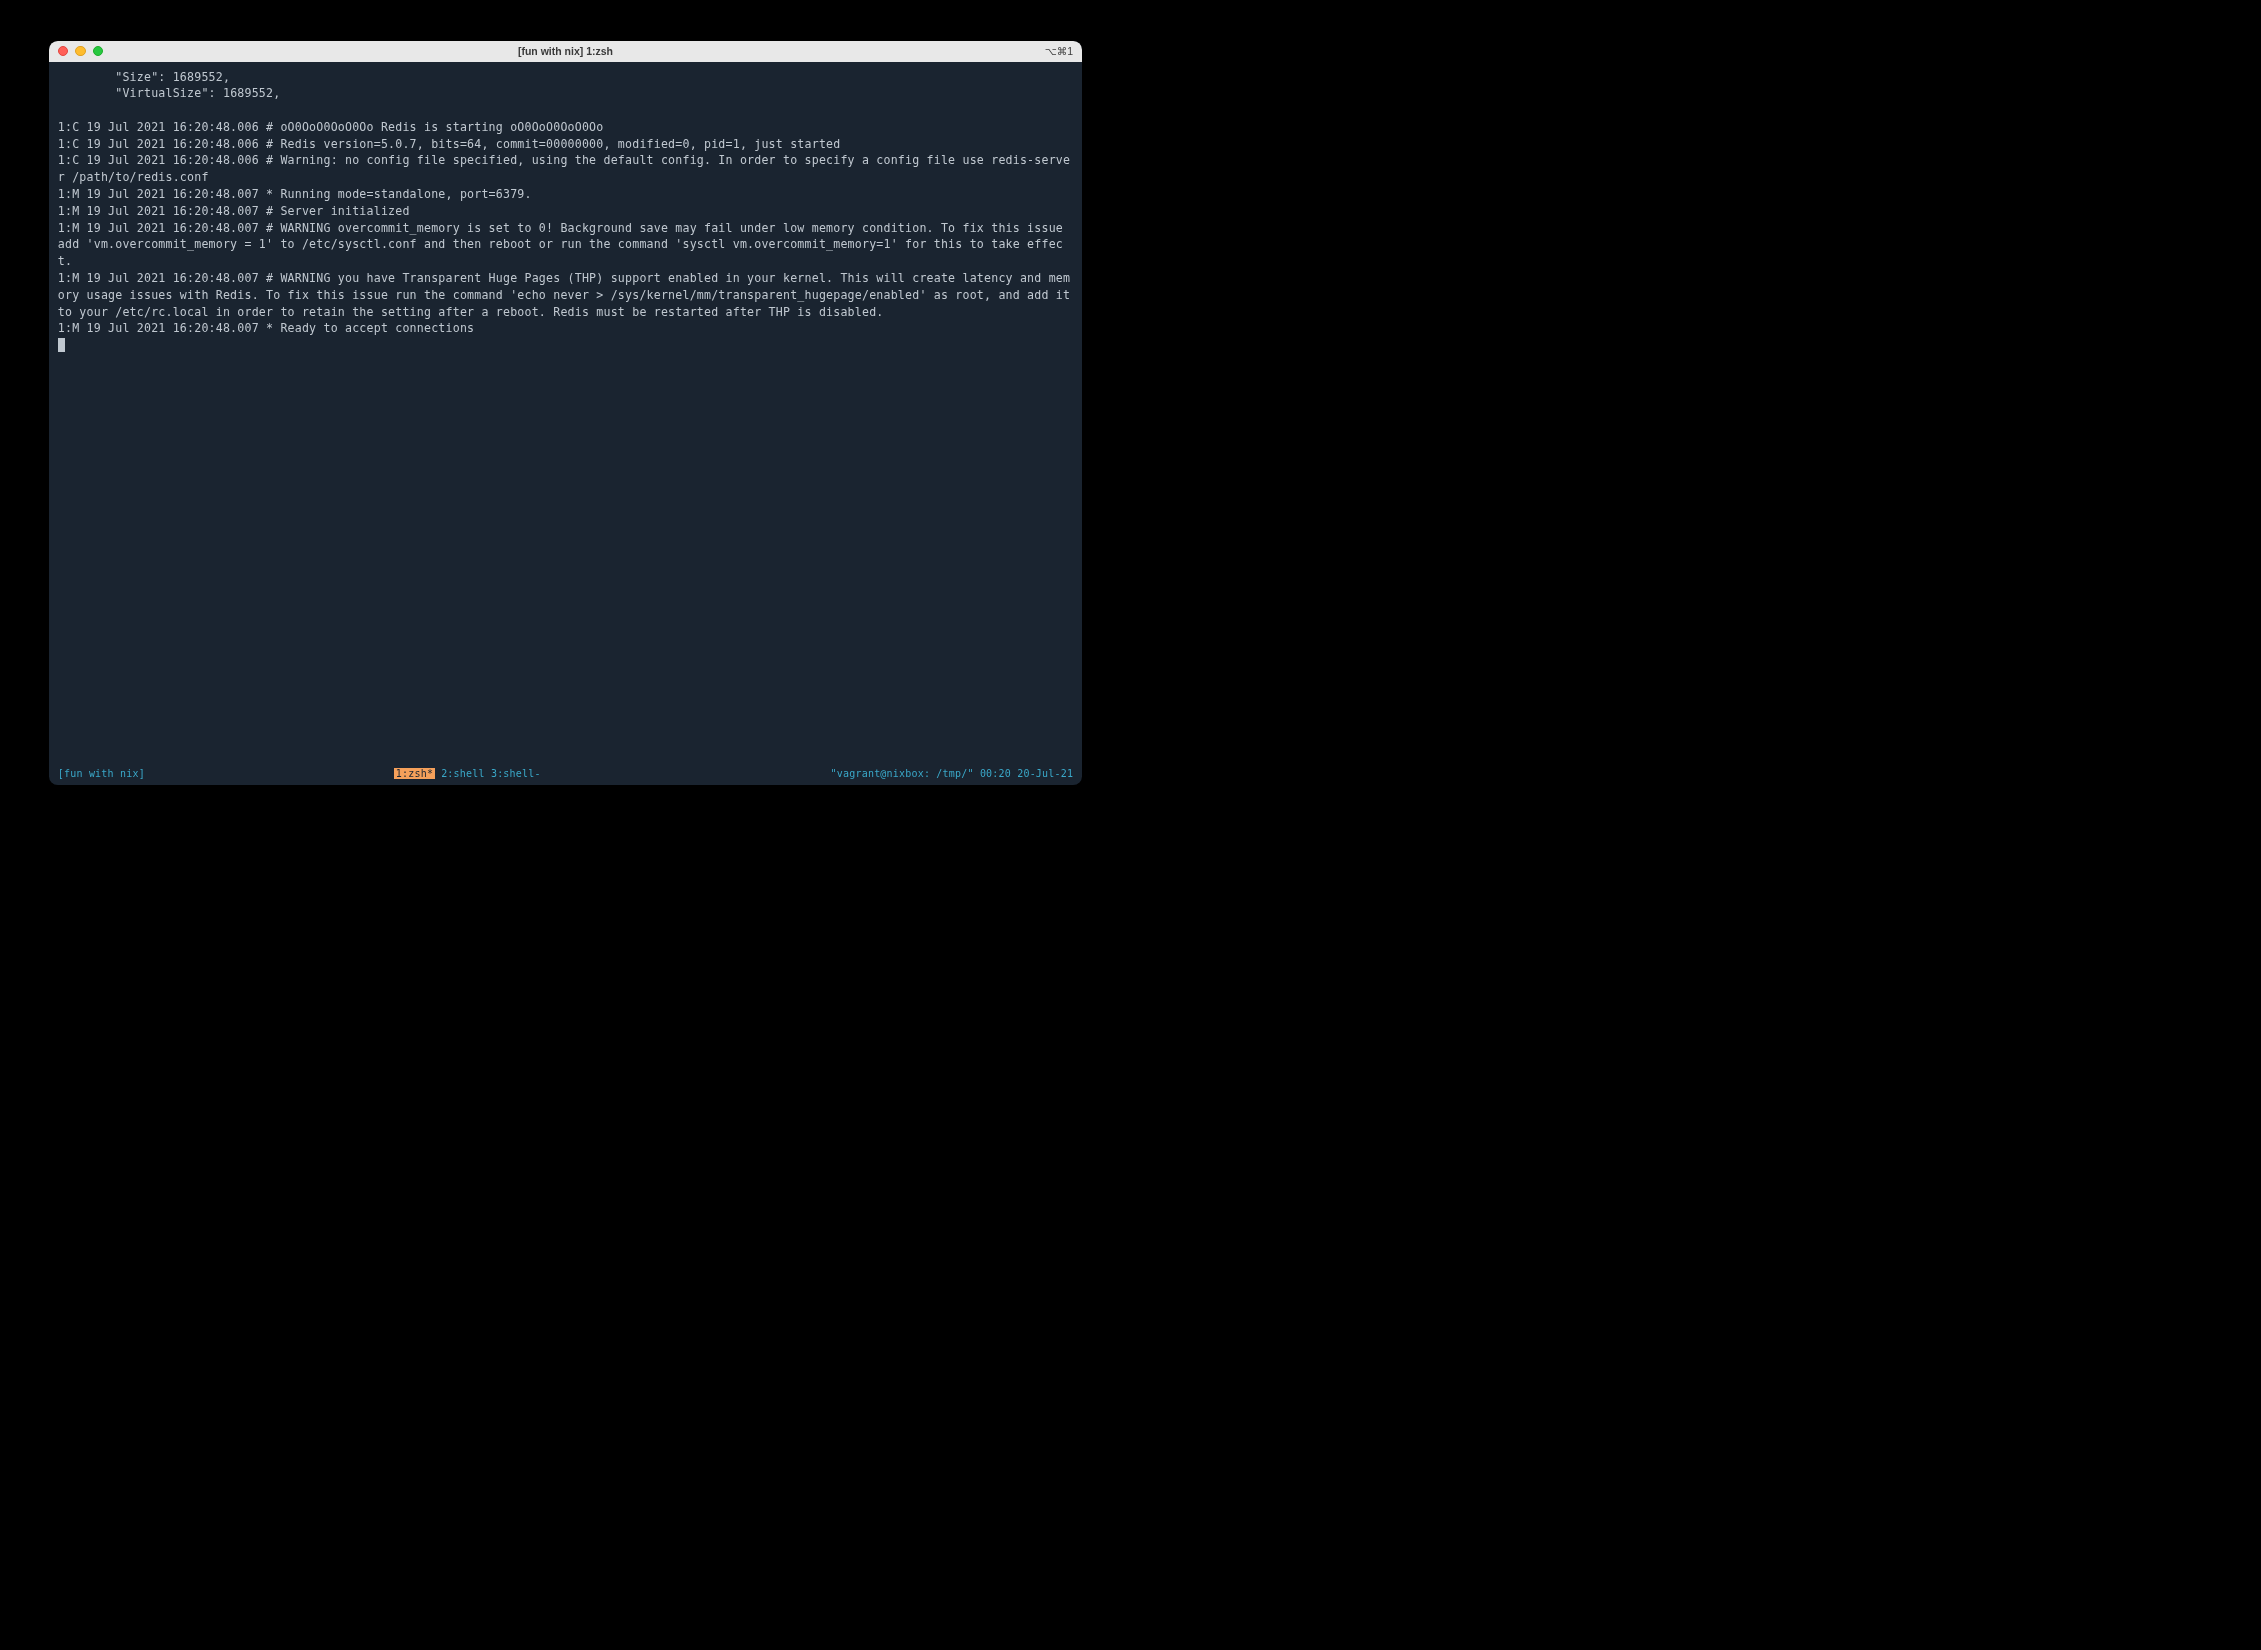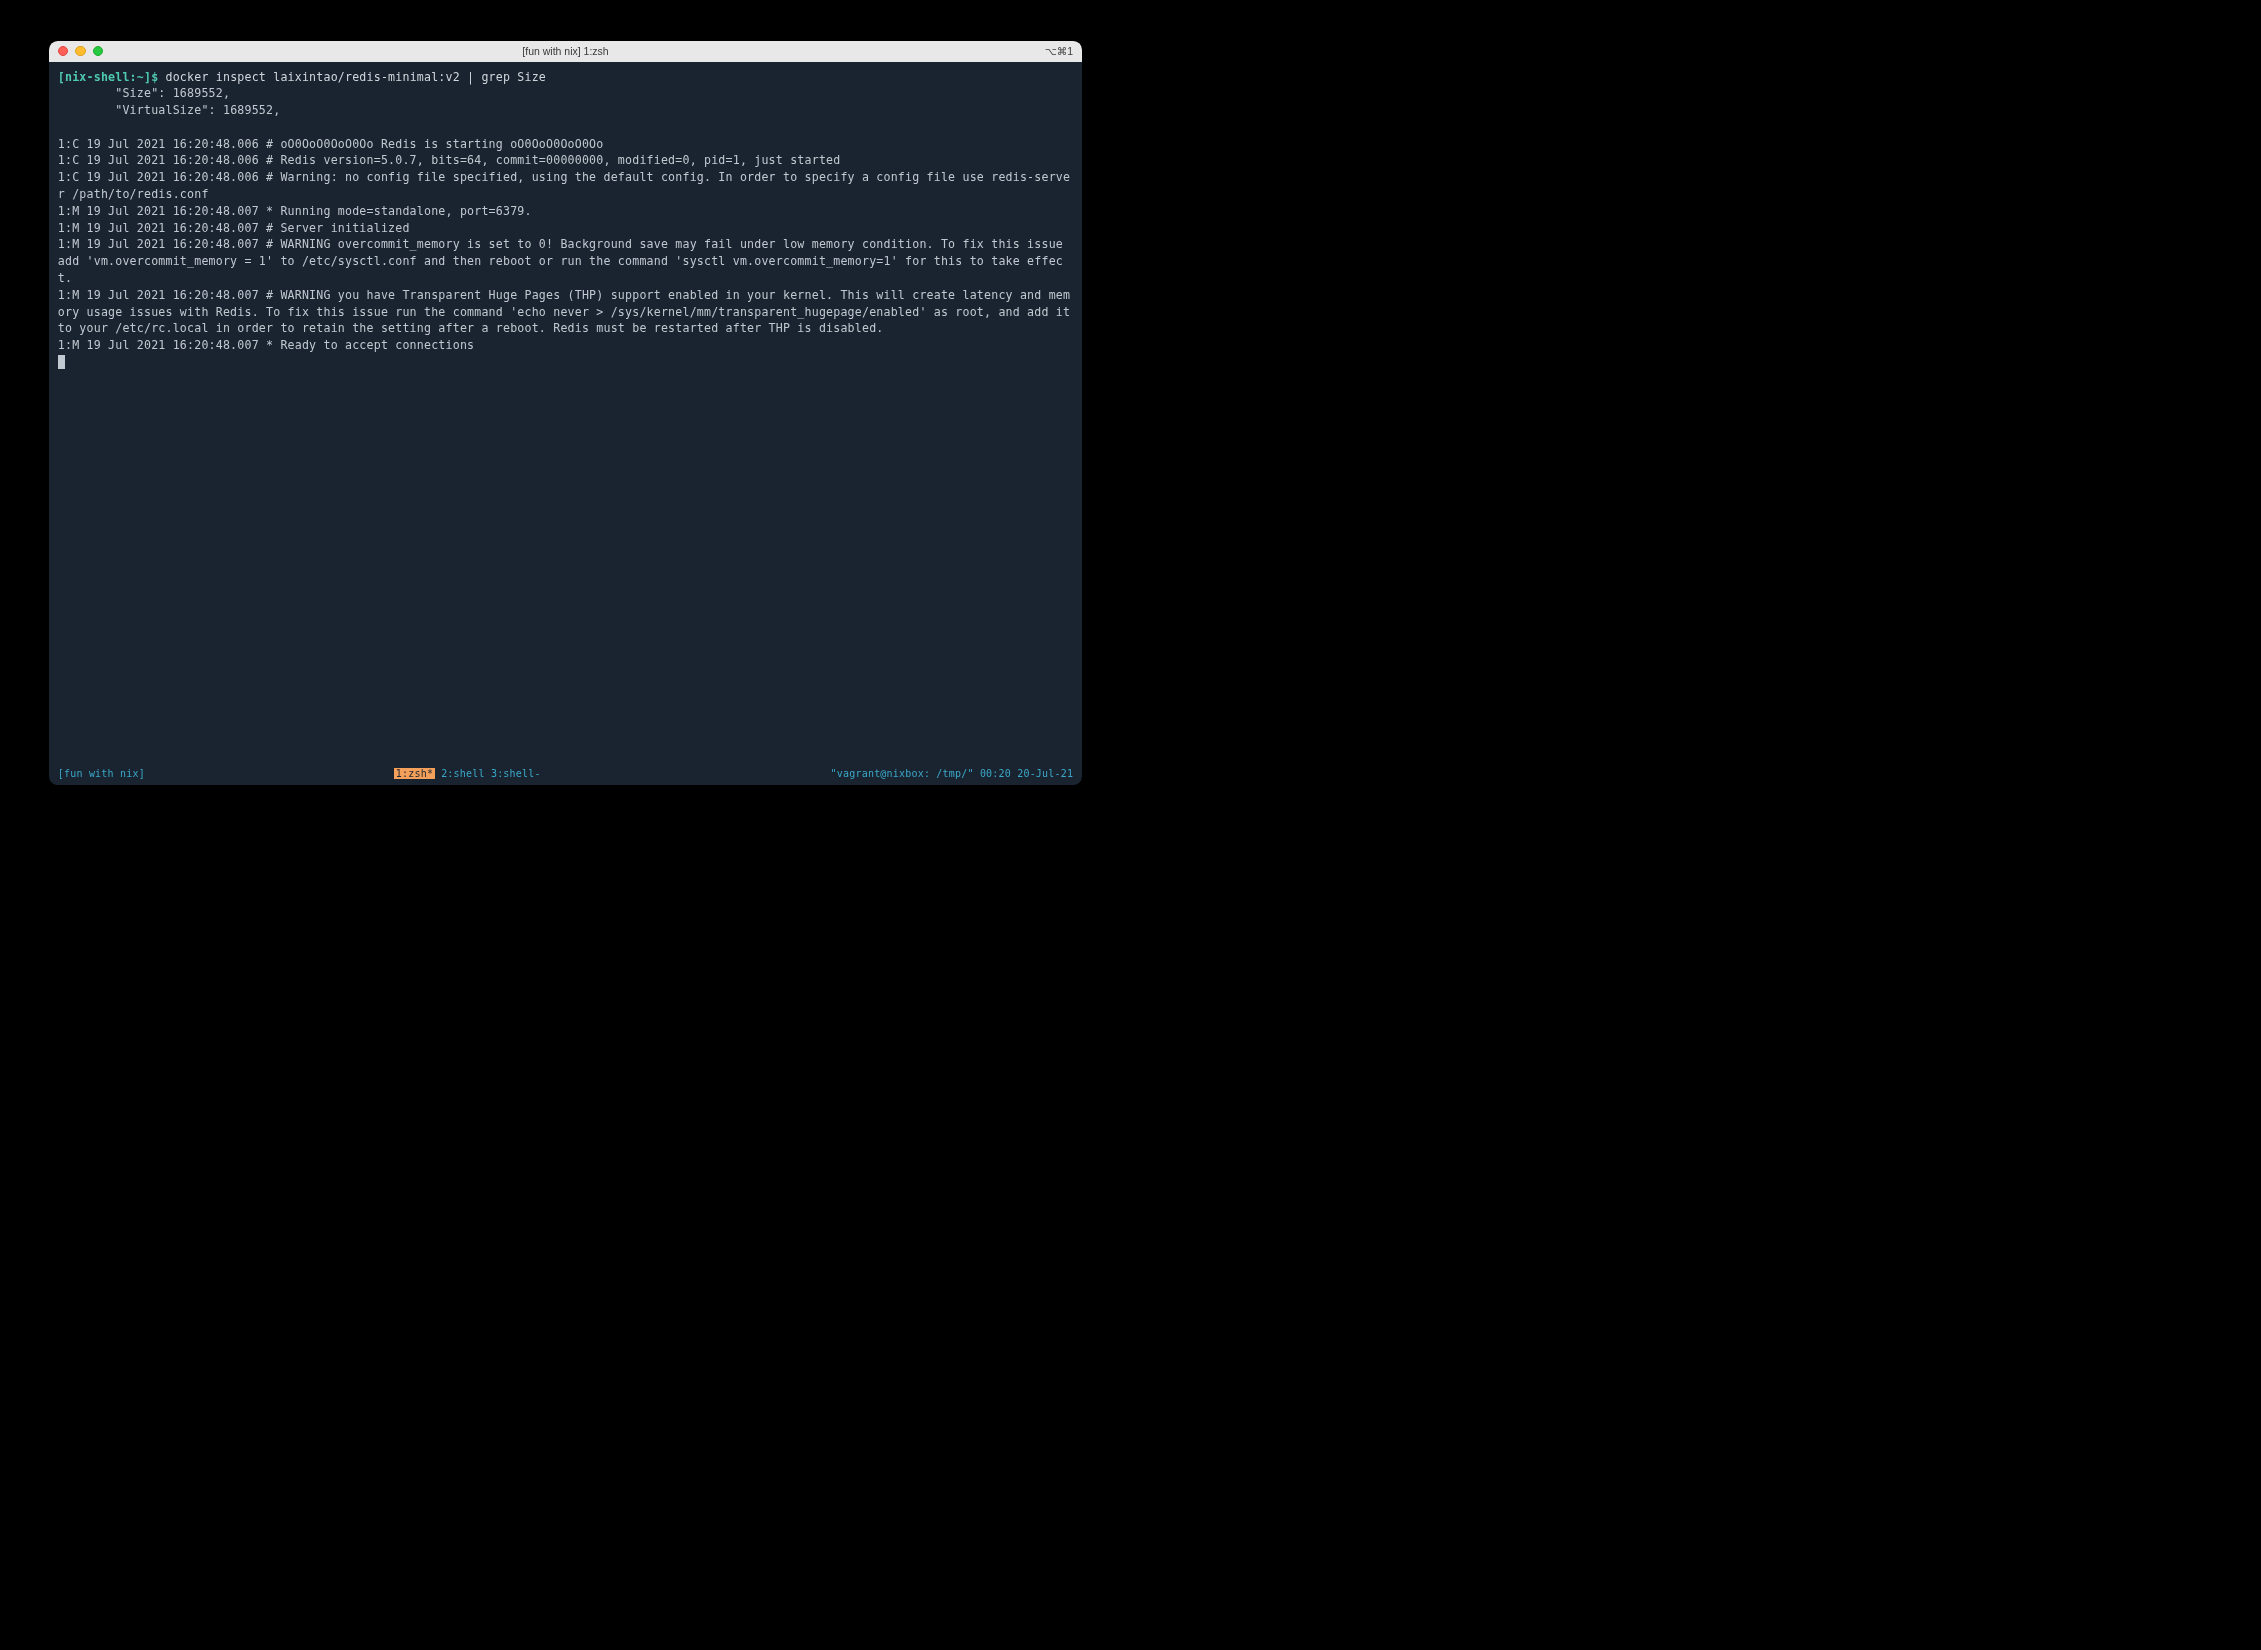--- a/index.html
+++ b/index.html
@@ -40,21 +40,21 @@
     border-radius: 50%;
   }
   .light.red { background: #ff5f57; border: 0.4px solid #e14640; }
   .light.yellow { background: #febc2e; border: 0.4px solid #dfa023; }
   .light.green { background: #28c840; border: 0.4px solid #1dad2c; }
   .title-text {
     position: absolute;
     left: 50%;
     transform: translateX(-50%);
     font-size: 10.5px;
-    font-weight: 400;
+    font-weight: 700;
     color: #3a3a3a;
     font-family: -apple-system, "Helvetica Neue", sans-serif;
   }
   .title-right {
     margin-left: auto;
     font-size: 10.5px;
     color: #3a3a3a;
     font-family: -apple-system, "Helvetica Neue", sans-serif;
   }
   .terminal-body {
@@ -114,21 +114,20 @@
     <div class="traffic-lights">
       <div class="light red"></div>
       <div class="light yellow"></div>
       <div class="light green"></div>
     </div>
     <div class="title-text">[fun with nix] 1:zsh</div>
     <div class="title-right">⌥⌘1</div>
   </div>
 
   <div class="terminal-body">
-<div><span class="prompt">[nix-shell:~]$</span><span class="cmd"> docker inspect laixintao/redis-minimal:v2 | grep Size</span></div>
 <div>        "Size": 1689552,</div>
 <div>        "VirtualSize": 1689552,</div>
 <div>&nbsp;</div>
 <div>1:C 19 Jul 2021 16:20:48.006 # oO0OoO0OoO0Oo Redis is starting oO0OoO0OoO0Oo
 1:C 19 Jul 2021 16:20:48.006 # Redis version=5.0.7, bits=64, commit=00000000, modified=0, pid=1, just started
 1:C 19 Jul 2021 16:20:48.006 # Warning: no config file specified, using the default config. In order to specify a config file use redis-server /path/to/redis.conf
 1:M 19 Jul 2021 16:20:48.007 * Running mode=standalone, port=6379.
 1:M 19 Jul 2021 16:20:48.007 # Server initialized
 1:M 19 Jul 2021 16:20:48.007 # WARNING overcommit_memory is set to 0! Background save may fail under low memory condition. To fix this issue add 'vm.overcommit_memory = 1' to /etc/sysctl.conf and then reboot or run the command 'sysctl vm.overcommit_memory=1' for this to take effect.
 1:M 19 Jul 2021 16:20:48.007 # WARNING you have Transparent Huge Pages (THP) support enabled in your kernel. This will create latency and memory usage issues with Redis. To fix this issue run the command 'echo never &gt; /sys/kernel/mm/transparent_hugepage/enabled' as root, and add it to your /etc/rc.local in order to retain the setting after a reboot. Redis must be restarted after THP is disabled.

